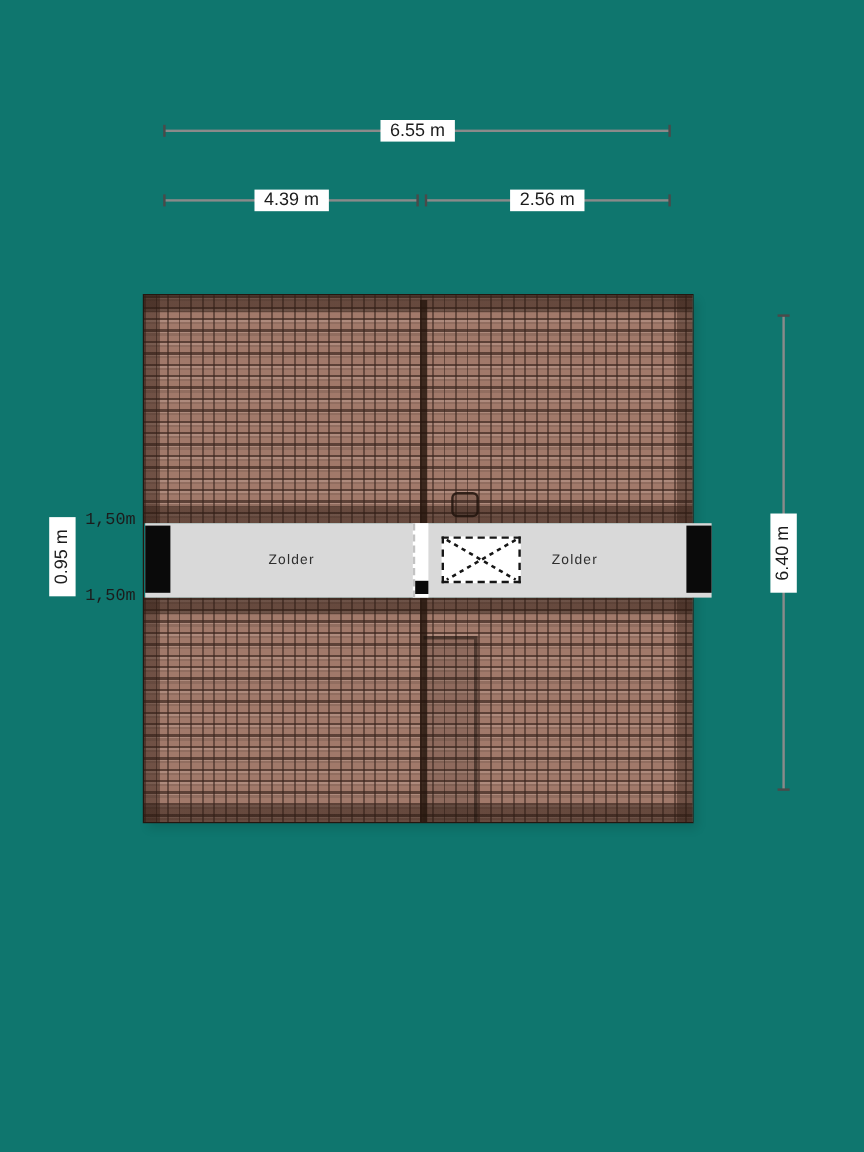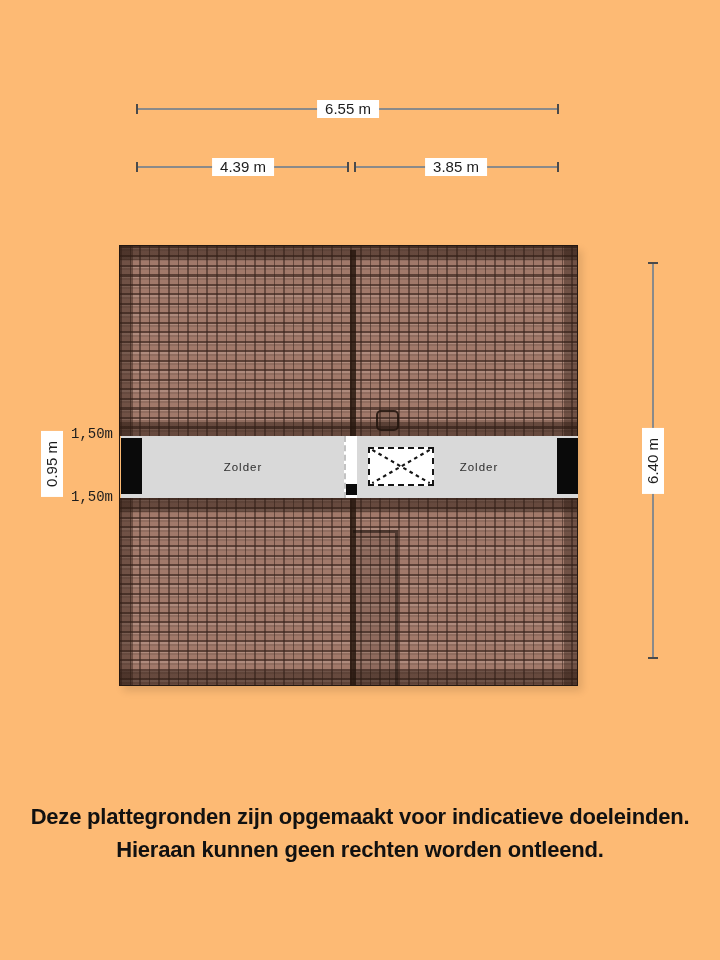--- a/index.html
+++ b/index.html
@@ -1,17 +1,17 @@
 <!DOCTYPE html>
 <html><head>
 <meta charset="utf-8">
 <style>
   html,body{margin:0;padding:0;background:#ffffff;}
   .page{
-    position:relative;width:720px;height:960px;background:#fdba74;overflow:hidden;
+    position:relative;width:720px;height:960px;background:#0f766e;overflow:hidden;
     font-family:"Liberation Sans", sans-serif;color:#1c1c1c;
   }
 
   
   .hline{position:absolute;height:2px;background:#8a8a8a;}
   .hline .tick-l,.hline .tick-r{position:absolute;top:-4px;width:2px;height:10px;background:#4a4a4a;}
   .hline .tick-l{left:-1px;}
   .hline .tick-r{right:-1px;}
   .vline{position:absolute;width:2px;background:#8a8a8a;}
   .vline .tick-t,.vline .tick-b{position:absolute;left:-4px;height:2px;width:10px;background:#4a4a4a;}
@@ -58,21 +58,21 @@
     background:rgba(30,18,12,0.14);
     border-top:3px solid rgba(30,18,12,0.55);
     border-right:3px solid rgba(30,18,12,0.55);
     box-sizing:border-box;
   }
   .chimney{
     position:absolute;left:256px;top:164px;width:23px;height:21px;box-sizing:border-box;
     border:2.5px solid rgba(35,21,14,0.85);border-radius:5px;background:rgba(35,21,14,0.18);
   }
 
-  .band{position:absolute;left:1px;top:190px;width:457px;height:62px;background:#d9d9d9;}
+  .band{position:absolute;left:1px;top:190px;width:457px;height:62px;background:#d9d9d9;padding-left:15px;}
   .wall-block{position:absolute;top:2px;height:56px;background:#0a0a0a;}
   .wall-block.left{left:0;width:21px;}
   .wall-block.right{right:0;width:21px;}
   .divider{
     position:absolute;left:223px;top:0;width:13px;height:62px;background:#ffffff;
     border-left:2px dashed #c3c3c3;box-sizing:border-box;
   }
   .divider .stub{position:absolute;left:0;right:0;bottom:3px;height:11px;background:#0a0a0a;}
   .room{position:absolute;top:0;height:62px;display:flex;align-items:center;justify-content:center;}
   .room.left{left:21px;width:202px;}
@@ -106,21 +106,21 @@
   <div class="hline" style="left:137px;top:166px;width:211px;">
     <span class="tick-l"></span>
     <span class="tick-r"></span>
   </div>
   <div class="dim-label" style="left:243px;top:167px;">4.39 m</div>
 
   <div class="hline" style="left:355px;top:166px;width:203px;">
     <span class="tick-l"></span>
     <span class="tick-r"></span>
   </div>
-  <div class="dim-label" style="left:456px;top:167px;">3.85 m</div>
+  <div class="dim-label" style="left:456px;top:167px;">2.56 m</div>
 
   <div class="vline" style="left:652px;top:263px;height:395px;">
     <span class="tick-t"></span>
     <span class="tick-b"></span>
   </div>
   <div class="dim-label rot" style="left:653px;top:461px;">6.40 m</div>
 
   <span class="small-tick" style="left:44px;top:434px;"></span>
   <span class="small-tick" style="left:44px;top:493px;"></span>
   <div class="dim-label rot" style="left:52px;top:464px;">0.95 m</div>
@@ -159,18 +159,14 @@
 
       <div class="skylight">
         <svg viewBox="0 0 66 39">
           <line x1="1" y1="1" x2="65" y2="38" stroke="#161616" stroke-width="2.4" stroke-dasharray="4 4"></line>
           <line x1="65" y1="1" x2="1" y2="38" stroke="#161616" stroke-width="2.4" stroke-dasharray="4 4"></line>
         </svg>
       </div>
     </div>
   </div>
 
-  <div class="disclaimer">
-    <div>Deze plattegronden zijn opgemaakt voor indicatieve doeleinden.</div>
-    <div>Hieraan kunnen geen rechten worden ontleend.</div>
-  </div>
 
 </div>
 
 </body></html>

